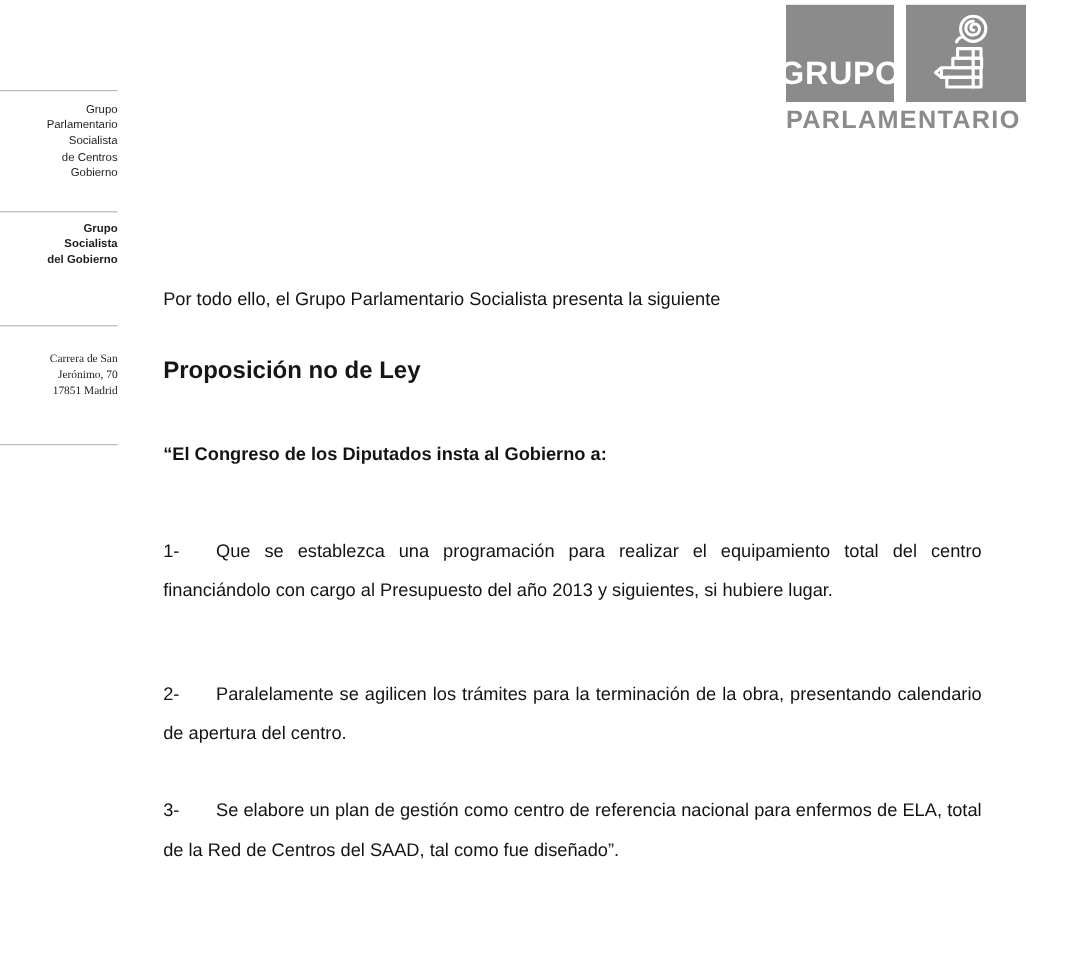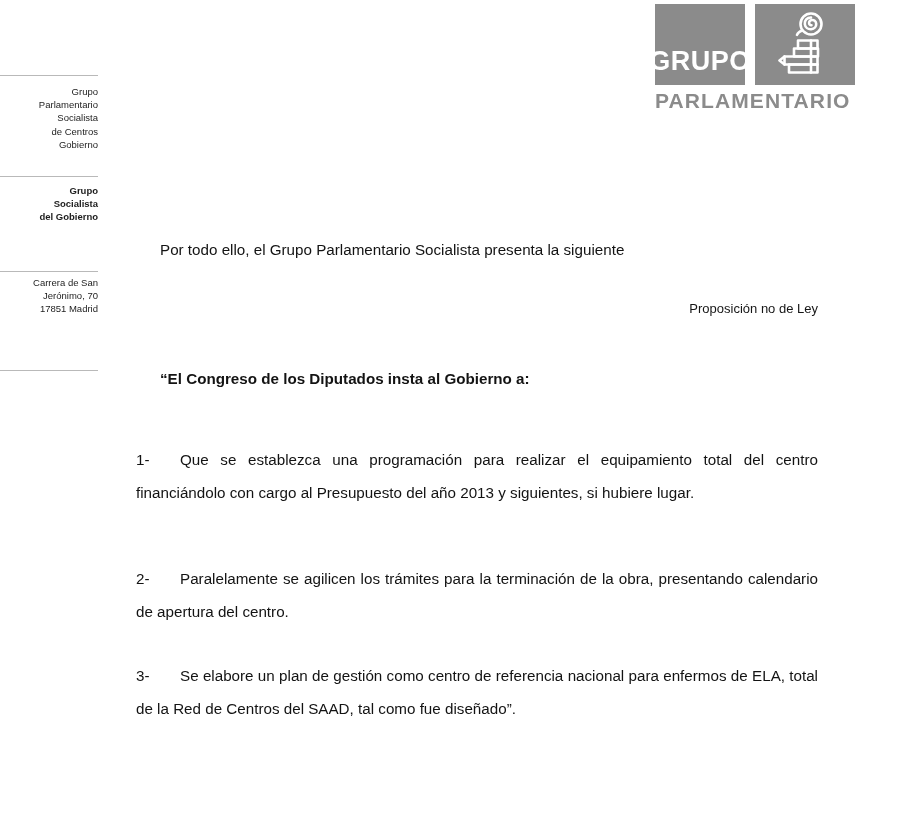--- a/index.html
+++ b/index.html
@@ -88,45 +88,45 @@
     position: absolute;
     right: 2px;
     width: 96px;
     font-size: 9.5px;
     line-height: 13.2px;
     color: #1d1d1d;
     text-align: right;
   }
   .sb-text.block1 { top: 85px; }
   .sb-text.block2 { top: 184px; font-weight: bold; }
-  .sb-text.block3 { top: 276px; }
+  .sb-text.block3 { top: 294px; font-family: Liberation Serif, serif; }
 
   
   .body-col {
     position: absolute;
     left: 136px;
     top: 0;
     width: 682px;
   }
   .para {
     font-size: 15.2px;
     line-height: 33px;
     color: #131313;
     text-align: justify;
     margin: 0;
   }
-  .para.nojust { text-align: left; margin-left: 24px; }
+  .para.nojust { text-align: left; }
   .intro-line { position: absolute; top: 233px; width: 682px; }
   .title-line {
     position: absolute;
     top: 299px;
     width: 682px;
-    text-align: right;
-    font-size: 13px;
-    font-weight: normal;
+    text-align: left;
+    font-size: 20px;
+    font-weight: bold;
     line-height: 20px;
   }
   .quote-line { position: absolute; top: 362px; width: 682px; font-weight: bold; }
   .item-1 { position: absolute; top: 443px; width: 682px; }
   .item-2 { position: absolute; top: 562px; width: 682px; }
   .item-3 { position: absolute; top: 659px; width: 682px; }
 
   .item-num {
     display: inline-block;
     width: 44px;

